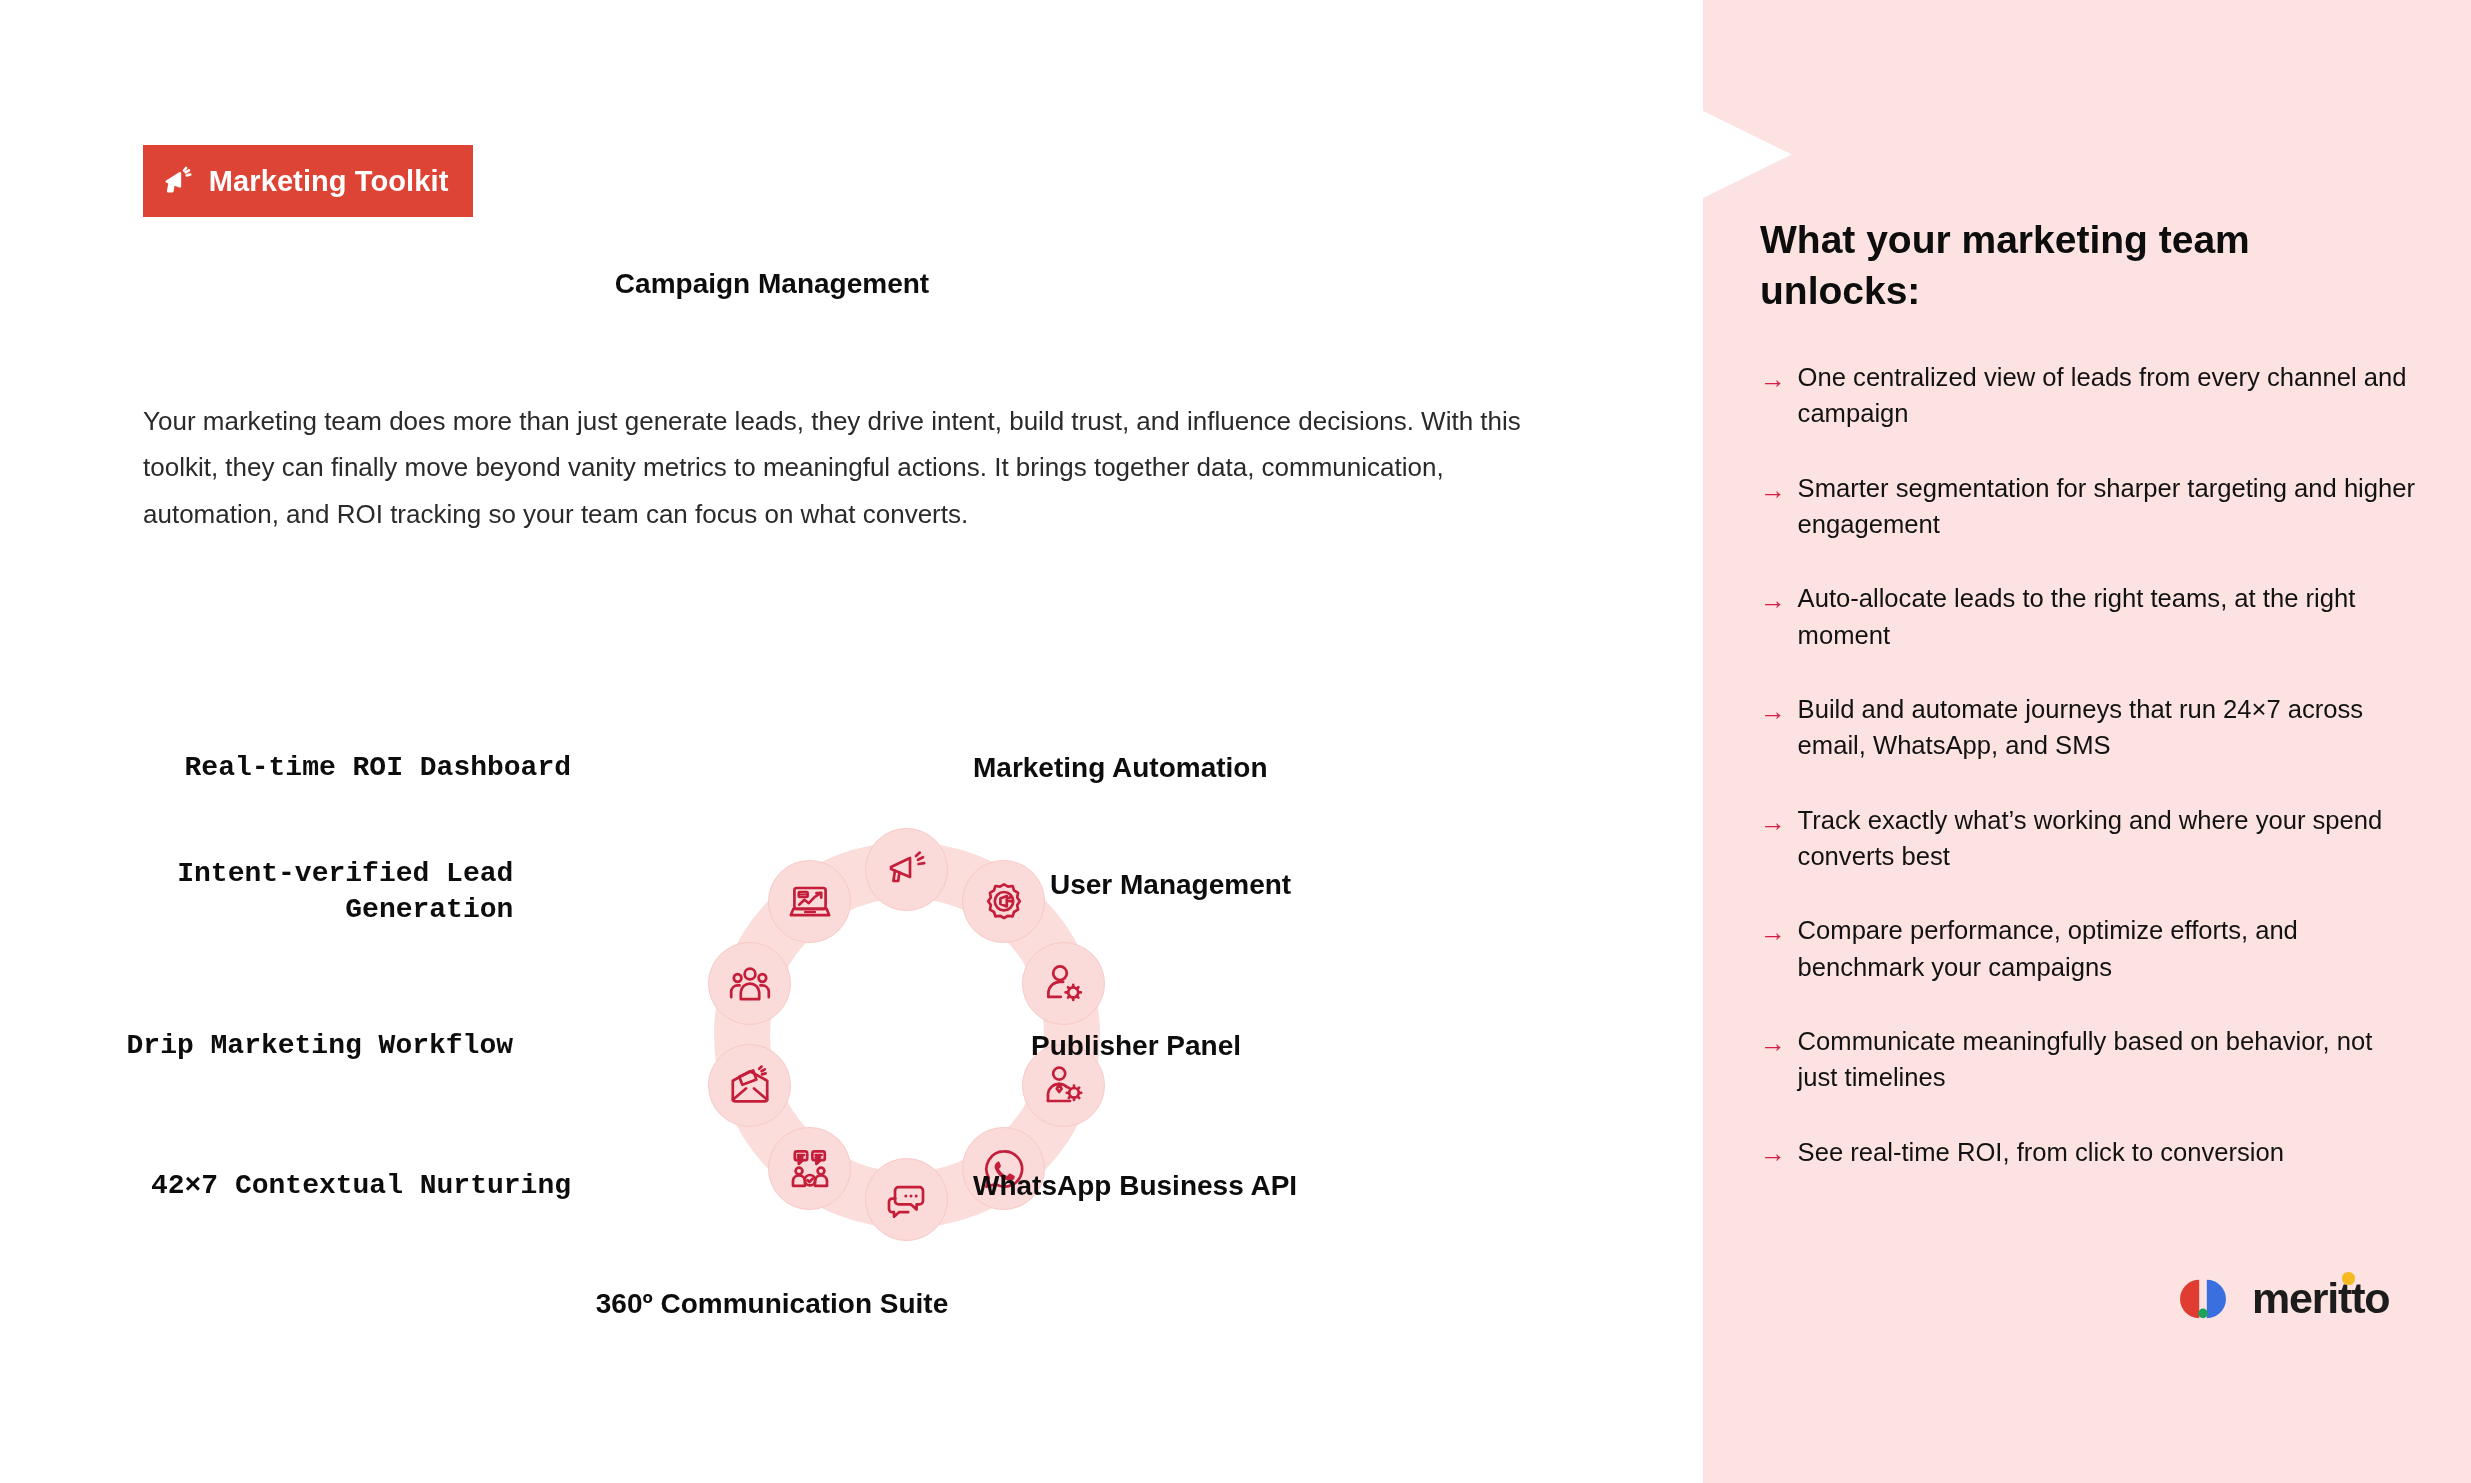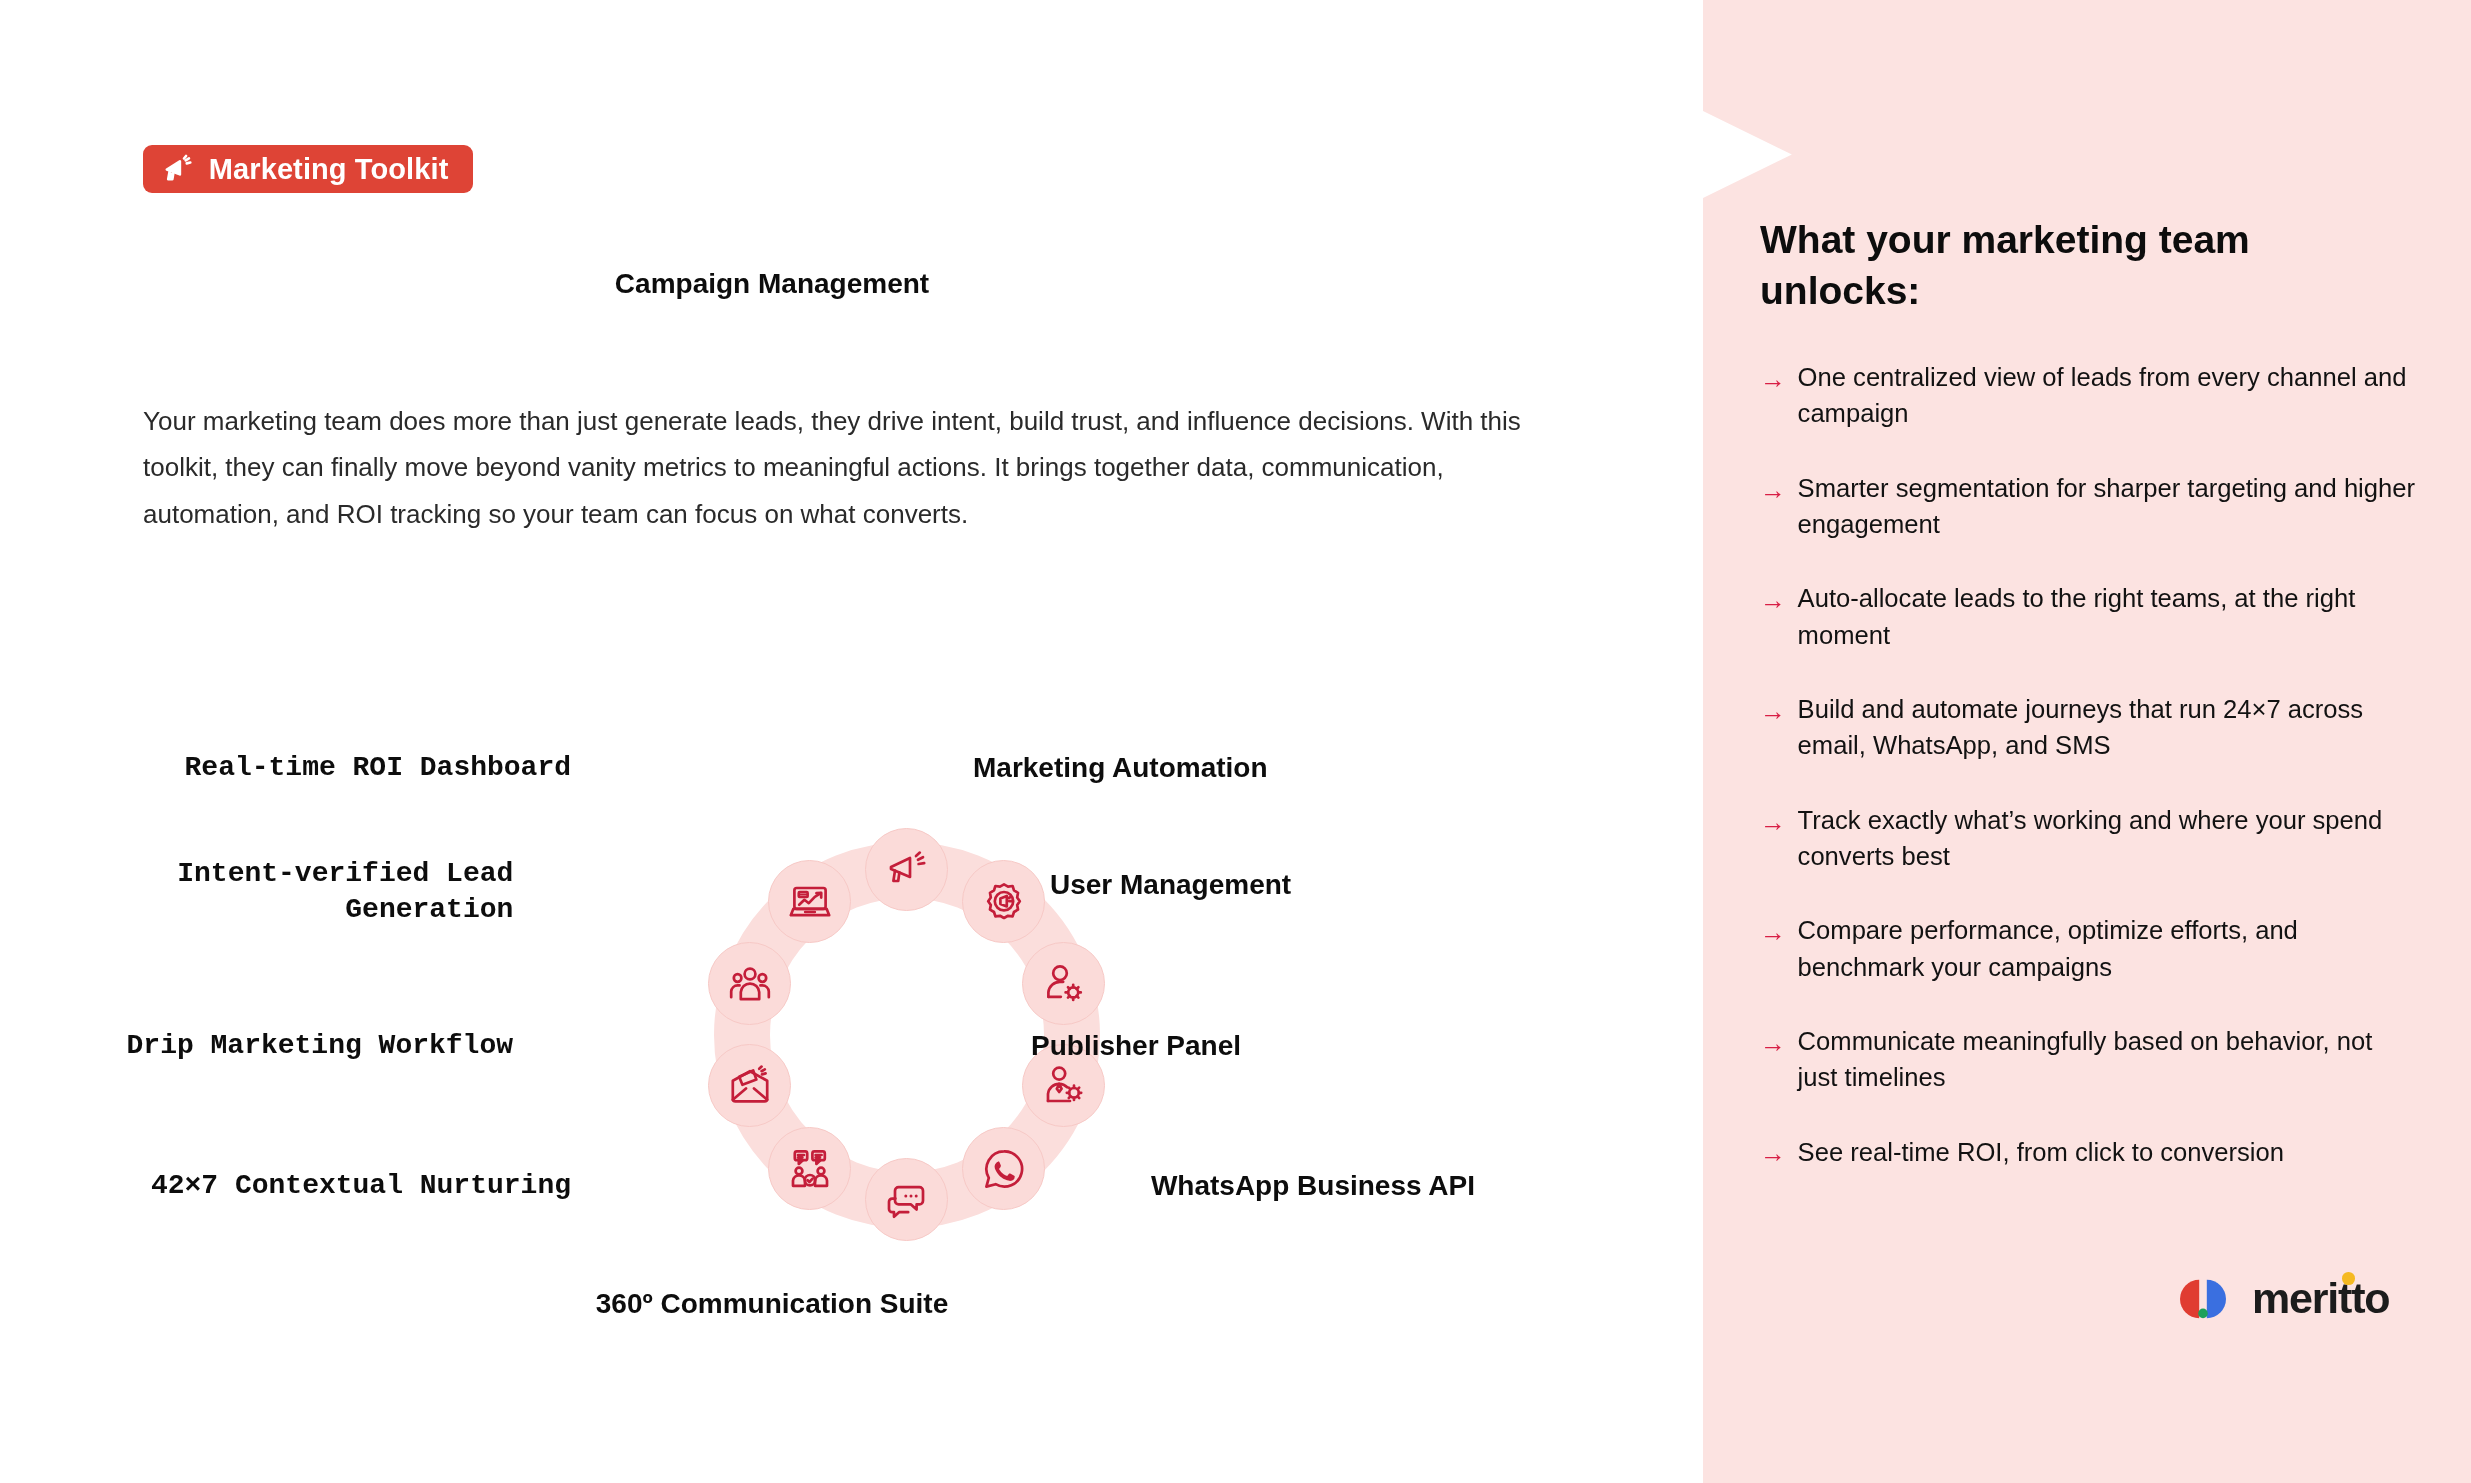--- a/index.html
+++ b/index.html
@@ -11,22 +11,22 @@
   }
 
   
   #left-column {
     position:absolute; left:0; top:0; width:1703px; height:1483px;
     background:#ffffff;
   }
 
   #badge {
     position:absolute; left:143px; top:145px;
-    height:48px; display:flex; align-items:center; gap:13.5px;
-    background:#DE4436; border-radius:9px; padding:0 25px 0 19.3px;
+    height:72px; display:flex; align-items:center; gap:13.5px;
+    background:#DE4436; border-radius:0; padding:0 25px 0 19.3px;
   }
   #badge .label {
     color:#ffffff; font-size:29px; font-weight:bold; letter-spacing:0.1px;
     white-space:nowrap;
   }
 
   #headline {
     position:absolute; left:143px; top:224px; width:1400px;
     font-size:49px; font-weight:bold; line-height:1.22;
     color:#101010; letter-spacing:-0.6px;
@@ -252,21 +252,21 @@
               <path d="M17.6 9.8 L17.6 7.4 L15.2 7.6"></path>
             </svg>
           </span>
         </div>
       </div>
     <div id="labels-layer">
         <div class="node-label lbl-center" style="width: 618px; top: -352px; left: 328px;">Campaign Management</div>
         <div class="node-label lbl-right" style="width: 502px; top: 132px; left: 838px;">Marketing Automation</div>
         <div class="node-label lbl-right" style="width: 502px; top: 249px; left: 896px; margin-left: 19px;">User Management</div>
         <div class="node-label lbl-right" style="width: 502px; top: 410px; left: 896px;">Publisher Panel</div>
-        <div class="node-label lbl-right" style="width: 502px; top: 550px; left: 838px; text-align: right;">WhatsApp Business API</div>
+        <div class="node-label lbl-right" style="width: 502px; top: 550px; left: 838px;">WhatsApp Business API</div>
         <div class="node-label lbl-center" style="width: 676px; top: 668px; left: 299px;">360º Communication Suite</div>
         <div class="node-label lbl-left" style="width: 502px; top: 550px; left: -66px;">42×7 Contextual Nurturing</div>
         <div class="node-label lbl-left" style="width: 502px; top: 410px; left: -124px;">Drip Marketing Workflow</div>
         <div class="node-label lbl-left" style="width: 386px; top: 238px; left: -7.7px;">Intent-verified Lead
 Generation</div>
         <div class="node-label lbl-left" style="width: 502px; top: 132px; left: -66px;">Real-time ROI Dashboard</div>
       </div>
   </div>
 </div>
 

